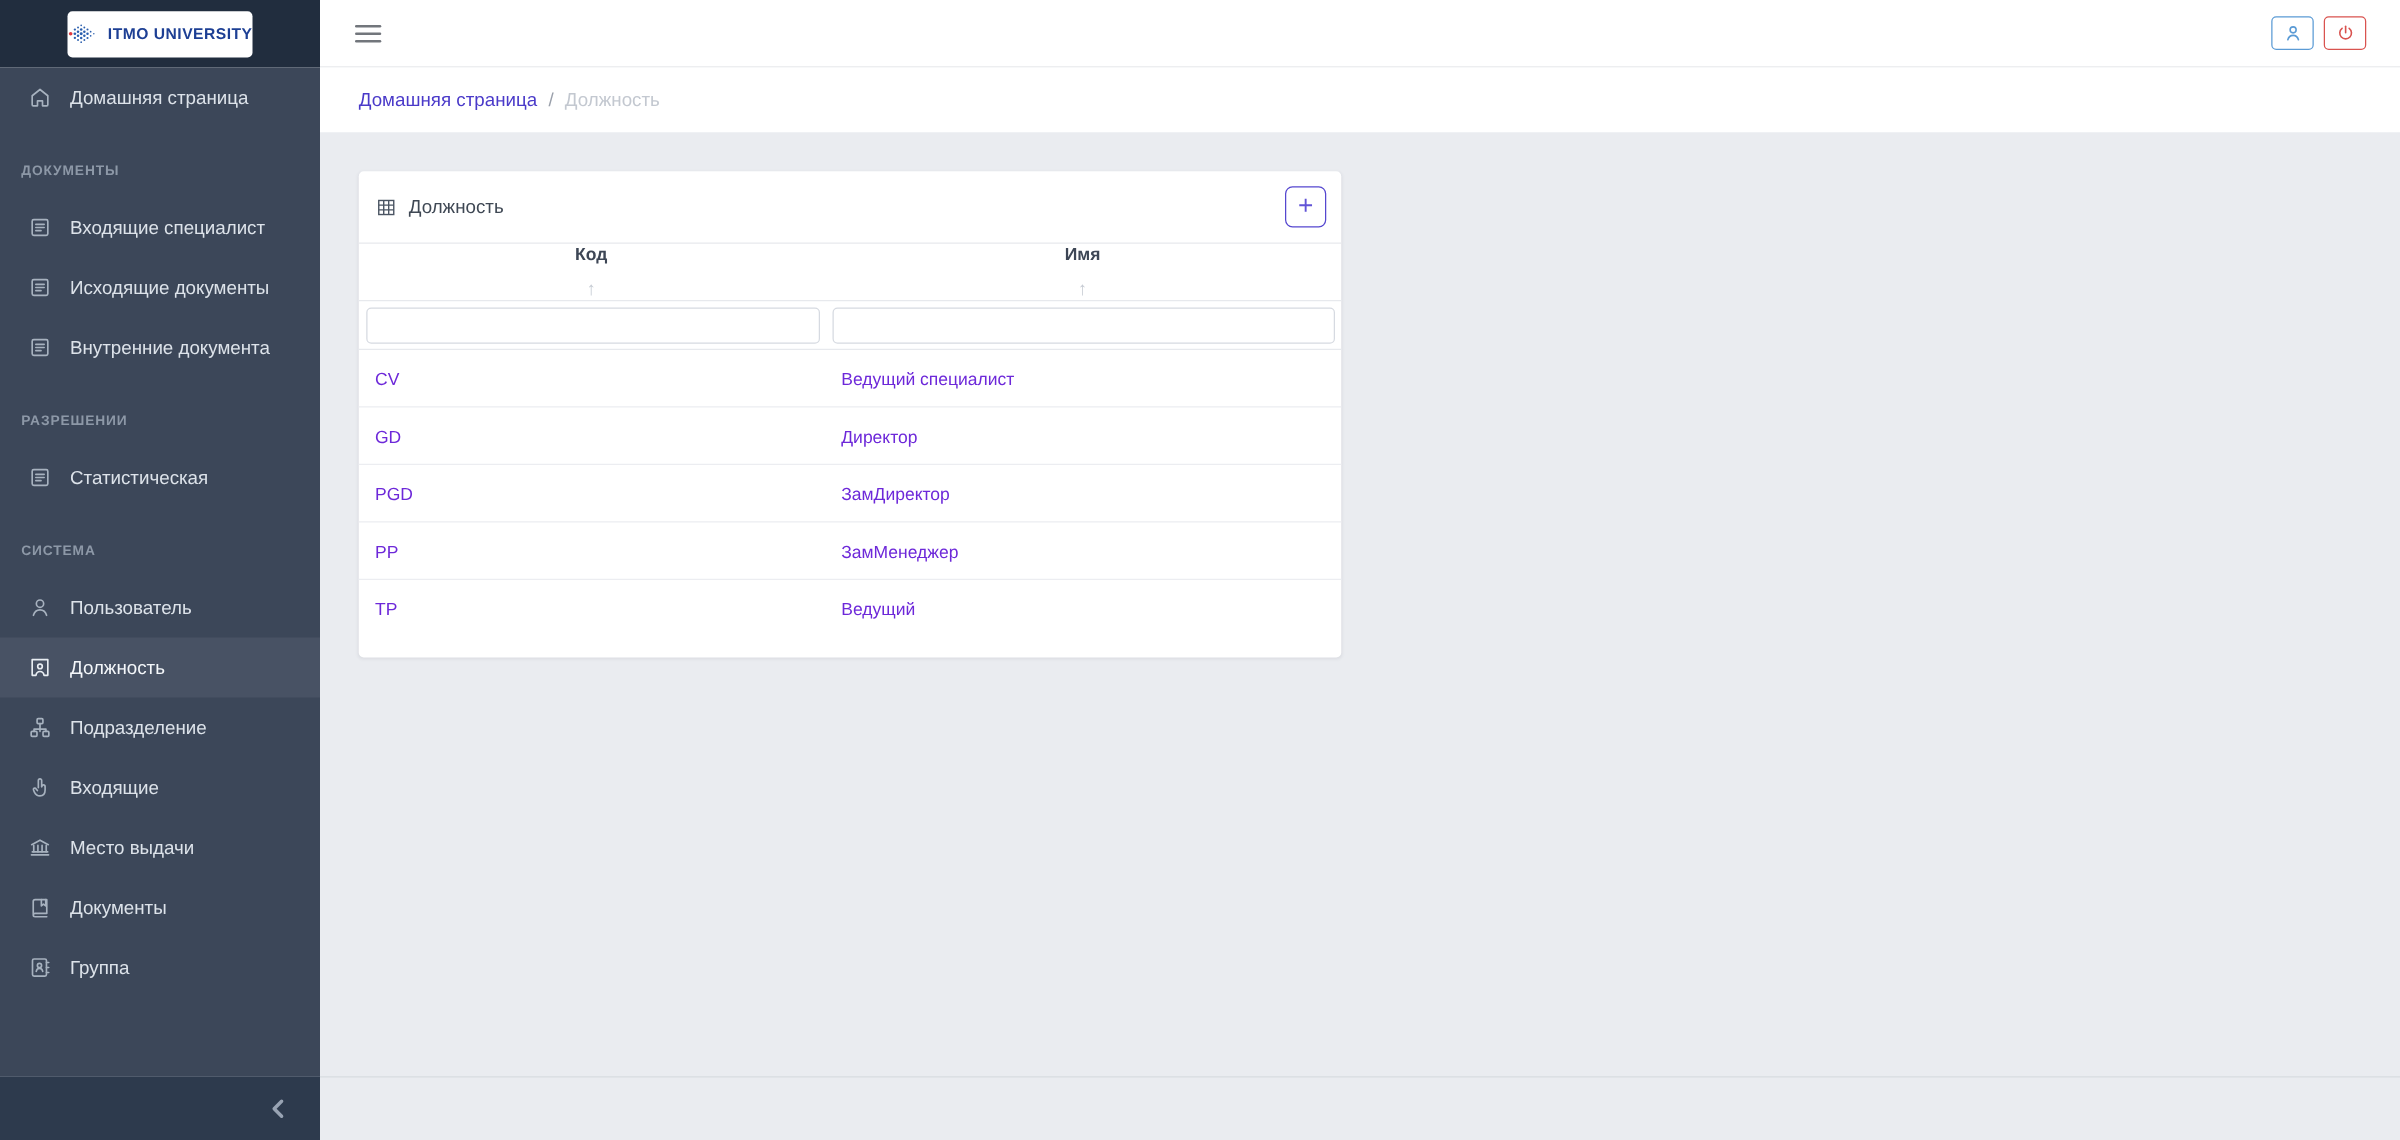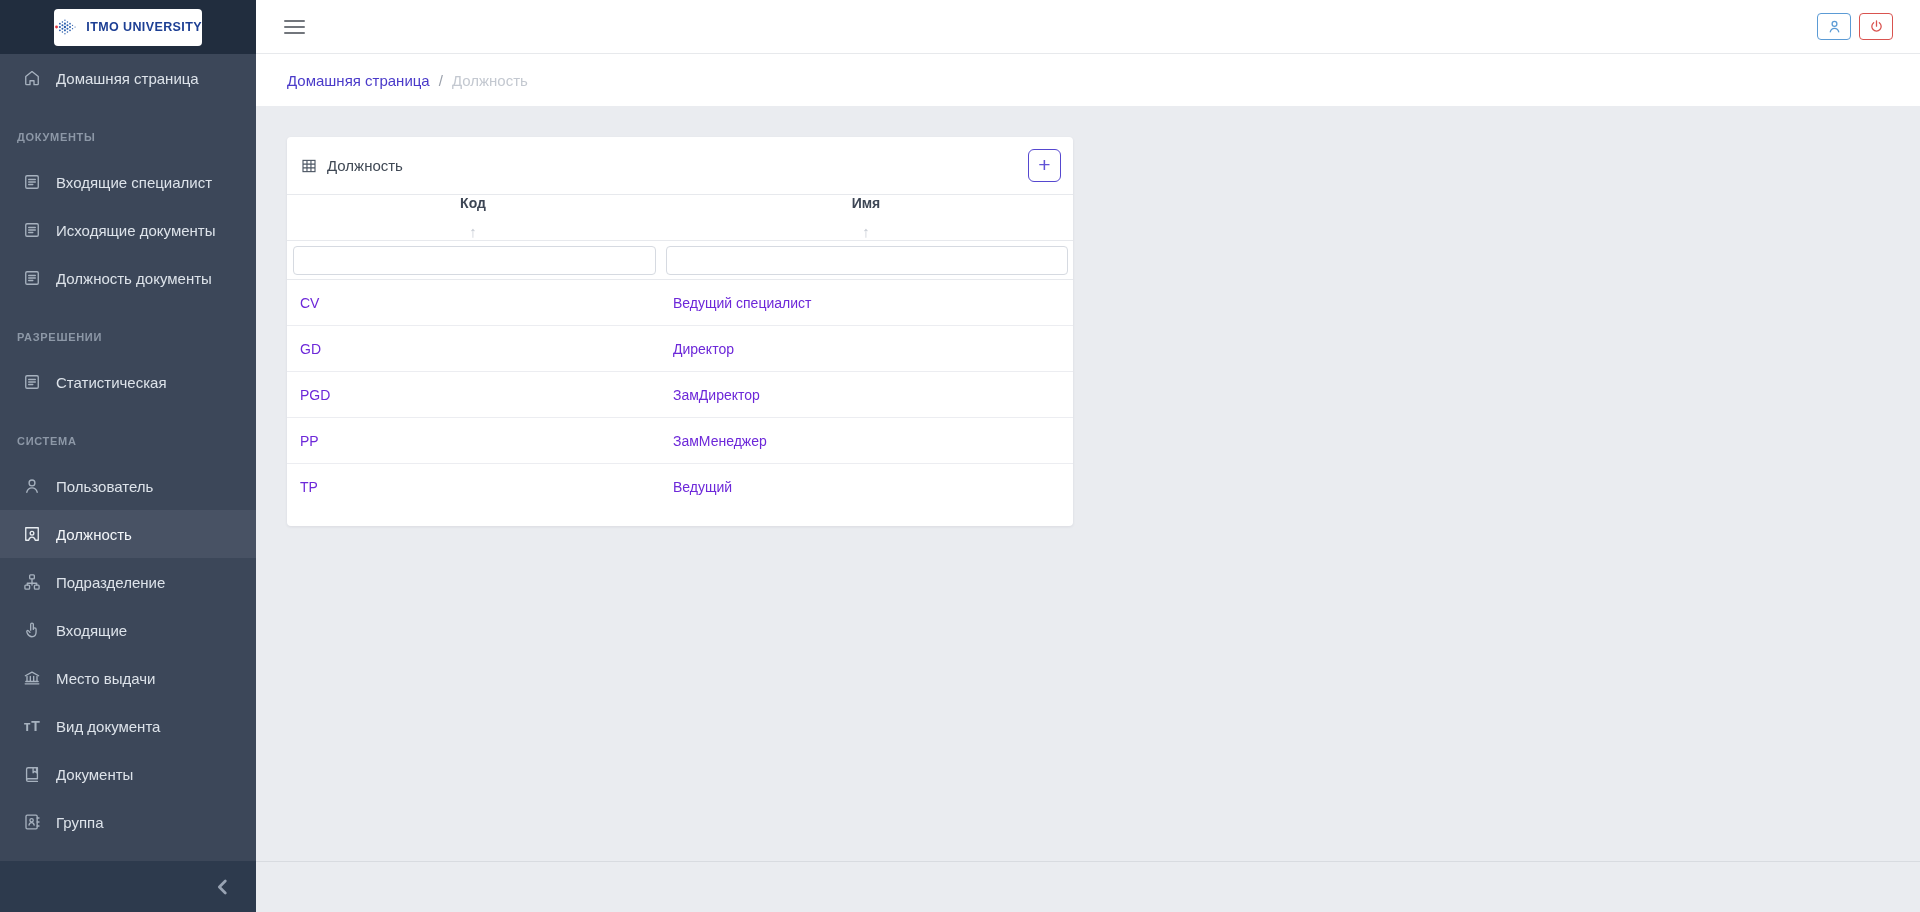--- a/index.html
+++ b/index.html
@@ -165,21 +165,21 @@
         </span>
         <span class="nav-label">Исходящие документы</span>
       </div>
       <div class="nav-item">
         <span class="nav-icon">
           <svg viewBox="0 0 24 24">
             <rect x="4.5" y="4.5" width="15" height="15" rx="1.5"></rect>
             <path d="M8 9h8M8 12h8M8 15h5"></path>
           </svg>
         </span>
-        <span class="nav-label">Должность документы</span>
+        <span class="nav-label">Внутренние документа</span>
       </div>
       <div class="section-label">РАЗРЕШЕНИИ</div>
       <div class="nav-item">
         <span class="nav-icon">
           <svg viewBox="0 0 24 24">
             <rect x="4.5" y="4.5" width="15" height="15" rx="1.5"></rect>
             <path d="M8 9h8M8 12h8M8 15h5"></path>
           </svg>
         </span>
         <span class="nav-label">Статистическая</span>
@@ -225,24 +225,20 @@
       </div>
       <div class="nav-item">
         <span class="nav-icon">
           <svg viewBox="0 0 24 24">
             <path d="M4 9.3 12 5l8 4.3"></path>
             <path d="M6 10v6M10 10v6M14 10v6M18 10v6"></path>
             <path d="M4.6 16.2h14.8M3.8 19h16.4"></path>
           </svg>
         </span>
         <span class="nav-label">Место выдачи</span>
-      </div>
-      <div class="nav-item">
-        <span class="nav-icon tt-glyph">тТ</span>
-        <span class="nav-label">Вид документа</span>
       </div>
       <div class="nav-item">
         <span class="nav-icon">
           <svg viewBox="0 0 24 24">
             <path d="M5.5 19V6.2c0-1 .8-1.7 1.8-1.7h11.2v13.2H7.3c-1 0-1.8.7-1.8 1.6s.8 1.6 1.8 1.6h11.2"></path>
             <path d="M13.3 4.5v6l2-1.7 2.2 1.7v-6"></path>
           </svg>
         </span>
         <span class="nav-label">Документы</span>
       </div>

